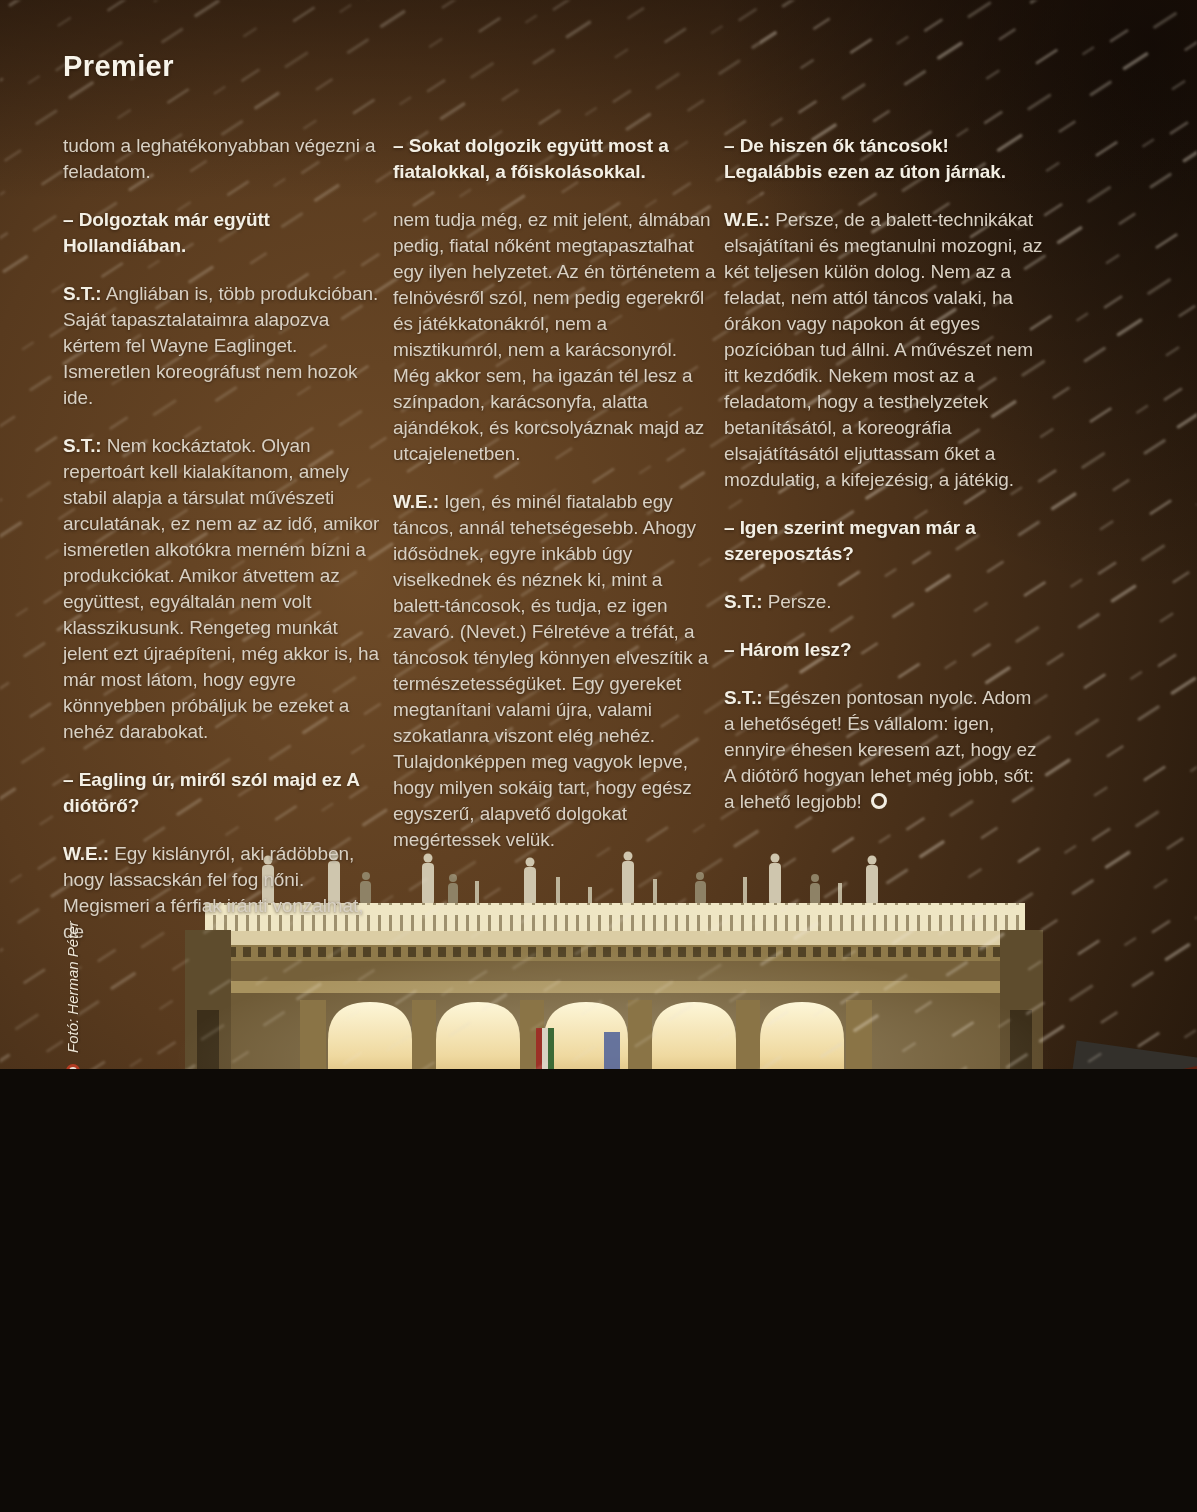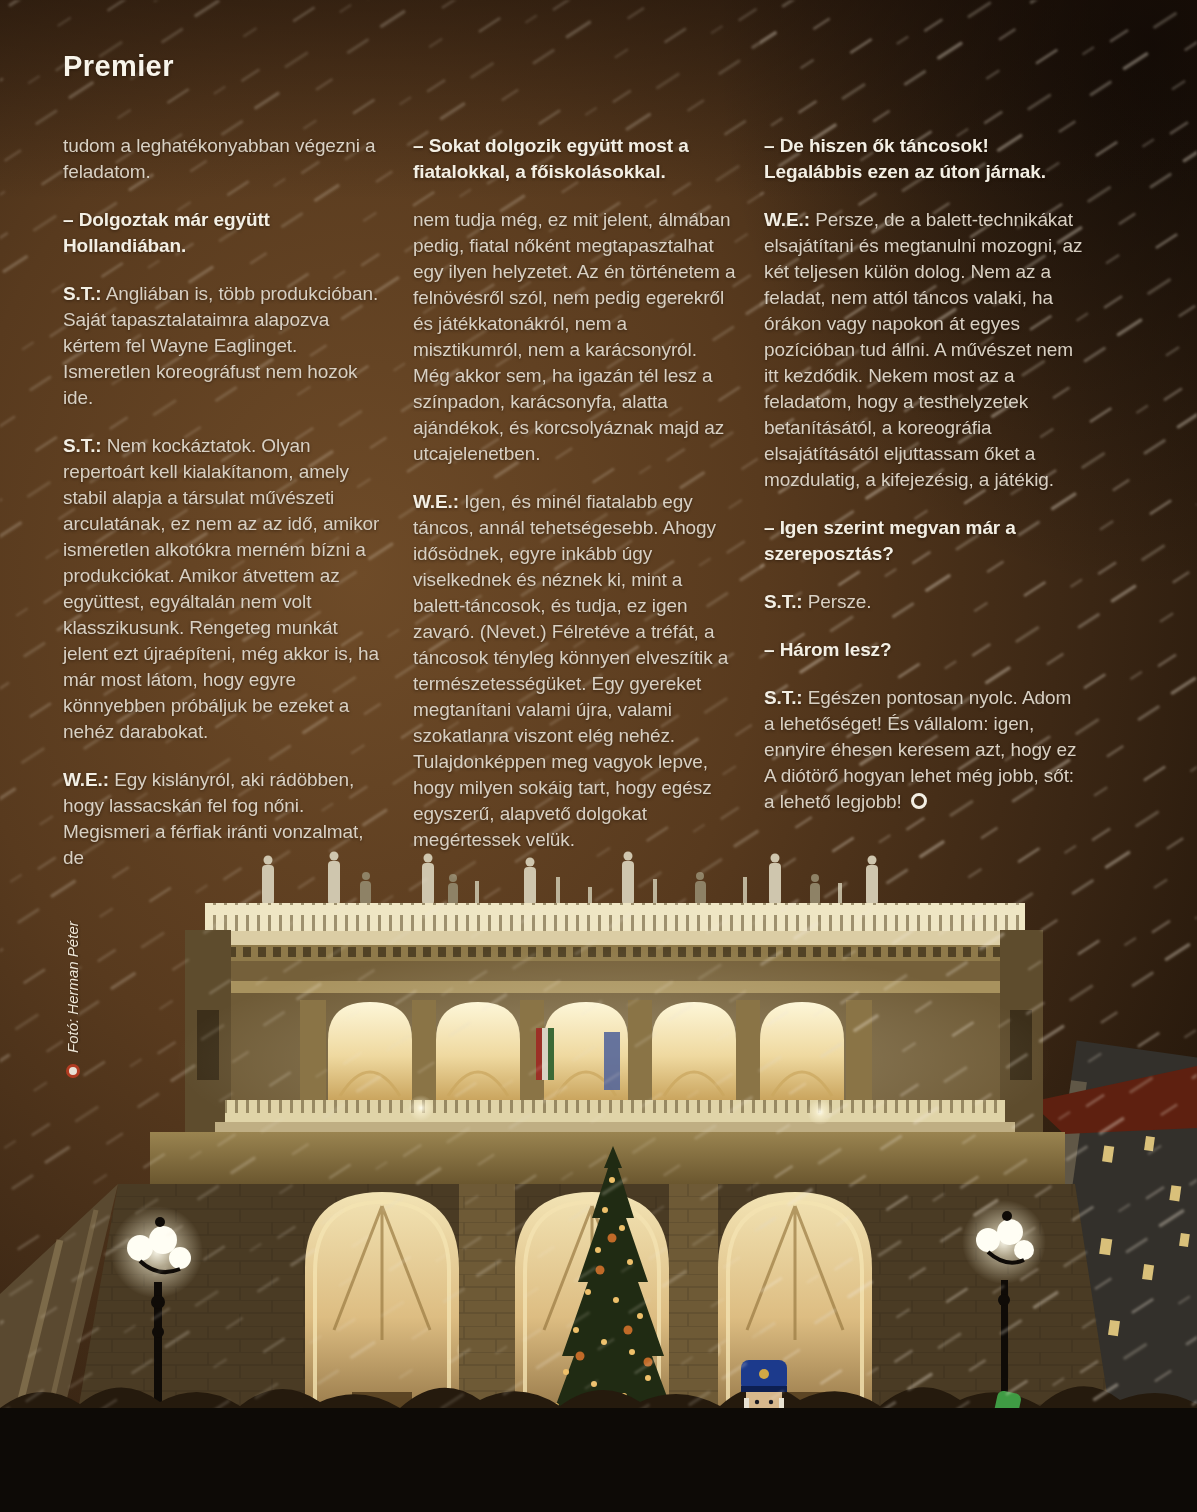--- a/index.html
+++ b/index.html
@@ -1,22 +1,22 @@
 <!DOCTYPE html>
 <html><head>
 <meta charset="utf-8">
 <style>
   html,body{margin:0;padding:0;background:#0d0a06;}
-  .page{position:relative;width:1197px;height:1408px;overflow:hidden;
+  .page{position:relative;width:1197px;height:1069px;overflow:hidden;
         font-family:"Liberation Sans",sans-serif;}
   .photo-layer{position:absolute;left:0;top:0;width:1197px;height:1512px;display:block;}
   .section-label{position:absolute;left:63px;top:50px;font-size:29px;font-weight:700;
         color:#f8f4ea;letter-spacing:.4px;text-shadow:0 1px 3px rgba(25,12,4,.55);}
   .columns{position:absolute;left:63px;top:133px;width:985px;display:grid;
-        grid-template-columns:322px 323px 320px;column-gap:28px;}
+        grid-template-columns:322px 323px 320px;column-gap:8px;}
   .block{margin:0 0 22px 0;font-size:19px;line-height:26px;color:#d8d0c3;
         text-shadow:0 1px 3px rgba(25,12,4,.55);letter-spacing:-.1px;}
   .q{font-weight:700;color:#f3efe4;}
   .speaker{font-weight:700;color:#f3efe4;margin-top:40px;}
   .aside-it{}
   .endmark{display:inline-block;width:10px;height:10px;border:3.5px solid #f3efe4;
         border-radius:50%;margin-left:9px;vertical-align:-1px;}
   .photo-credit{position:absolute;left:64px;top:1078px;transform-origin:0 0;
         transform:rotate(-90deg);display:flex;align-items:center;gap:11px;white-space:nowrap;}
   .credit-ring{display:inline-block;width:8px;height:8px;border:3px solid #b23c22;
@@ -369,20 +369,21 @@
 
   <div class="section-label">Premier</div>
 
   <main class="columns">
 
     <section class="col">
       <p class="block"><span>tudom a leghatékonyabban végezni a feladatom.</span></p>
       <p class="block q"><span>–  Dolgoztak már együtt Hollandiában.</span></p>
       <p class="block"><span class="speaker">S.T.:</span> <span>Angliában is, több produkcióban. Saját tapasztalataimra alapozva kértem fel Wayne Eaglinget. Ismeretlen koreográfust nem hozok ide.</span></p>
       <p class="block"><span class="speaker">S.T.:</span> <span>Nem kockáztatok. Olyan repertoárt kell kialakítanom, amely stabil alapja a társulat művészeti arculatának, ez nem az az idő, amikor ismeretlen alkotókra merném bízni a produkciókat. Amikor átvettem az együttest, egyáltalán nem volt klasszikusunk. Rengeteg munkát jelent ezt újraépíteni, még akkor is, ha már most látom, hogy egyre könnyebben próbáljuk be ezeket a nehéz darabokat.</span></p>
+      <p class="block q"><span>– Eagling úr, miről szól majd ez A diótörő?</span></p>
       <p class="block"><span class="speaker">W.E.:</span> <span>Egy kislányról, aki rádöbben, hogy lassacskán fel fog nőni. Megismeri a férfiak iránti vonzalmat, de</span></p>
     </section>
 
     <section class="col">
       <p class="block q"><span>– Sokat dolgozik együtt most a fiatalokkal, a főiskolásokkal.</span></p>
       <p class="block"><span>nem tudja még, ez mit jelent, álmában pedig, fiatal nőként megtapasztalhat egy ilyen helyzetet. Az én történetem a felnövésről szól, nem pedig egerekről és játékkatonákról, nem a misztikumról, nem a karácsonyról. Még akkor sem, ha igazán tél lesz a színpadon, karácsonyfa, alatta ajándékok, és korcsolyáznak majd az utcajelenetben.</span></p>
       <p class="block"><span class="speaker">W.E.:</span> <span>Igen, és minél fiatalabb egy táncos, annál tehetségesebb. Ahogy idősödnek, egyre inkább úgy viselkednek és néznek ki, mint a balett-táncosok, és tudja, ez igen zavaró. </span><span class="aside-it">(Nevet.)</span><span> Félretéve a tréfát, a táncosok tényleg könnyen elveszítik a természetességüket. Egy gyereket megtanítani valami újra, valami szokatlanra viszont elég nehéz. Tulajdonképpen meg vagyok lepve, hogy milyen sokáig tart, hogy egész egyszerű, alapvető dolgokat megértessek velük.</span></p>
     </section>
 
     <section class="col">

